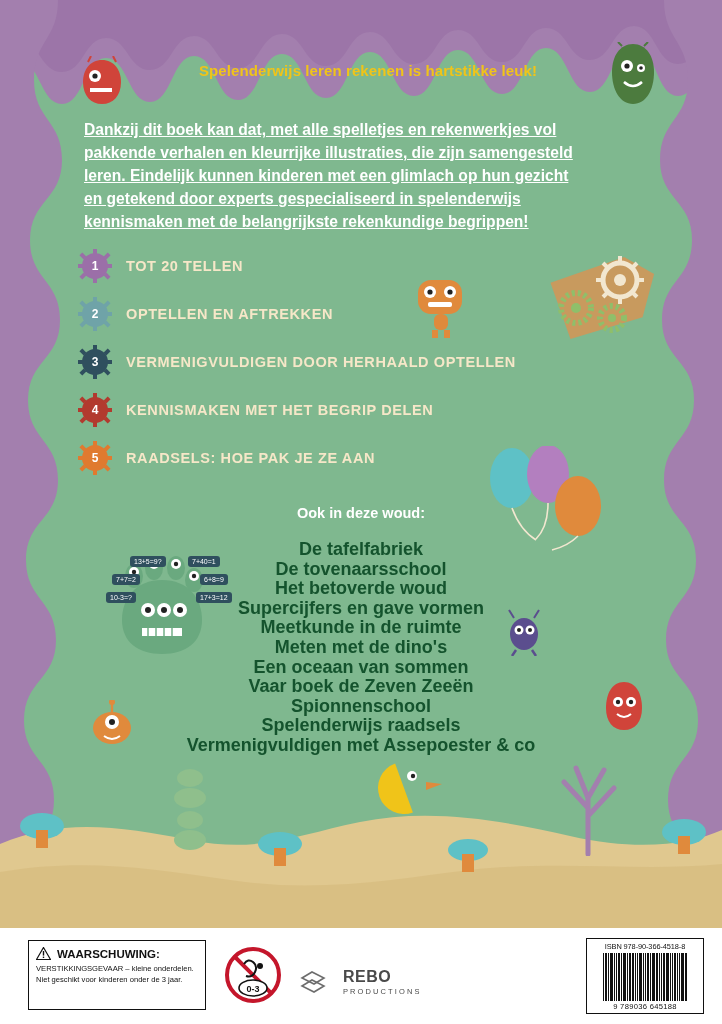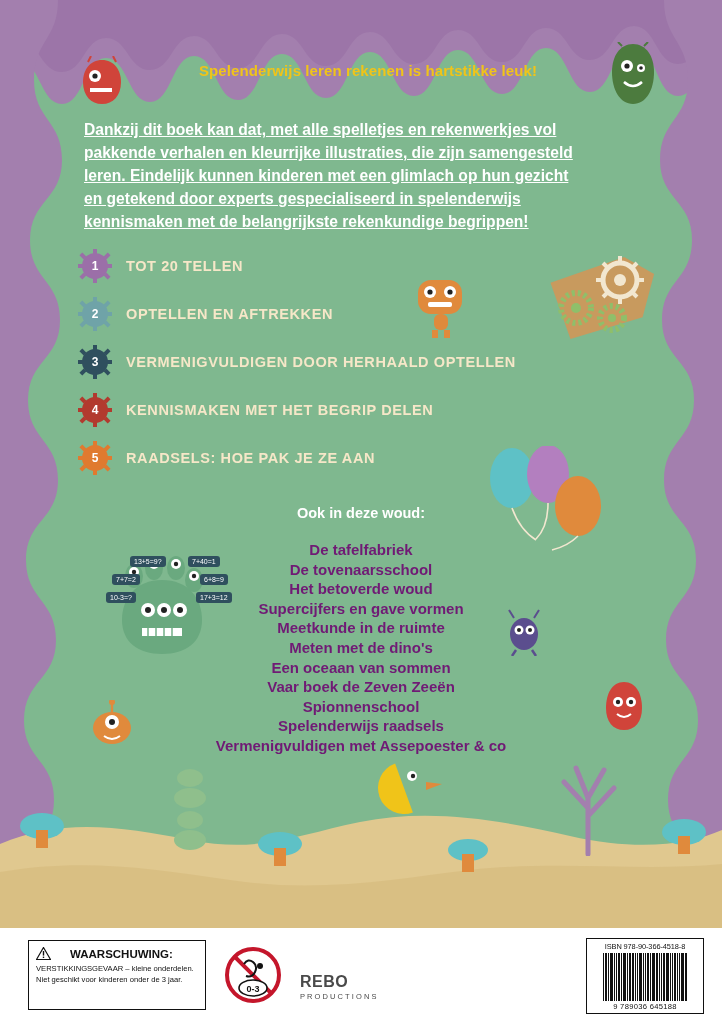--- a/index.html
+++ b/index.html
@@ -78,50 +78,50 @@
     text-transform:uppercase;
   }
 
   
   .series-title{
     position:absolute;left:0;top:505px;width:722px;
     text-align:center;color:#ffffff;font-size:14.5px;font-weight:bold;
   }
   .series-list{
     position:absolute;left:0;top:540px;width:722px;
-    text-align:center;color:#701a75;font-size:15px;font-weight:bold;
+    text-align:center;color:#14532d;font-size:18px;font-weight:bold;
     line-height:19.6px;
   }
   .series-list span{display:block;}
 
   
   .footer{
     position:absolute;left:0;bottom:0;width:722px;height:96px;
     background:#ffffff;
   }
   .warning-box{
     position:absolute;left:28px;top:12px;width:178px;height:70px;
     border:1.5px solid #111;
     box-sizing:border-box;
     padding:6px 7px;
   }
   .warning-head{
-    display:flex;align-items:center;gap:19px;
+    display:flex;align-items:center;gap:6px;
     font-size:11.5px;font-weight:bold;color:#111;
   }
   .warning-body{
     margin-top:4px;font-size:7.6px;color:#111;line-height:10.5px;
   }
   .warning-body span{display:block;}
   .no03{
     position:absolute;left:222px;top:16px;width:62px;height:62px;
   }
   .rebo{
     position:absolute;left:300px;top:28px;height:40px;
-    display:flex;align-items:flex-end;gap:17px;flex-direction:column;
+    display:flex;align-items:flex-end;gap:17px;
   }
   .rebo-name{font-size:16px;font-weight:bold;color:#4a4a4a;letter-spacing:.5px;}
   .rebo-sub{font-size:7.5px;color:#4a4a4a;letter-spacing:2.1px;margin-top:1px;}
   .ce{
     position:absolute;left:500px;top:30px;
   }
   .barcode-box{
     position:absolute;right:18px;top:10px;width:118px;height:76px;
     border:1px solid #111;box-sizing:border-box;background:#fff;
     padding:3px 4px 2px;

